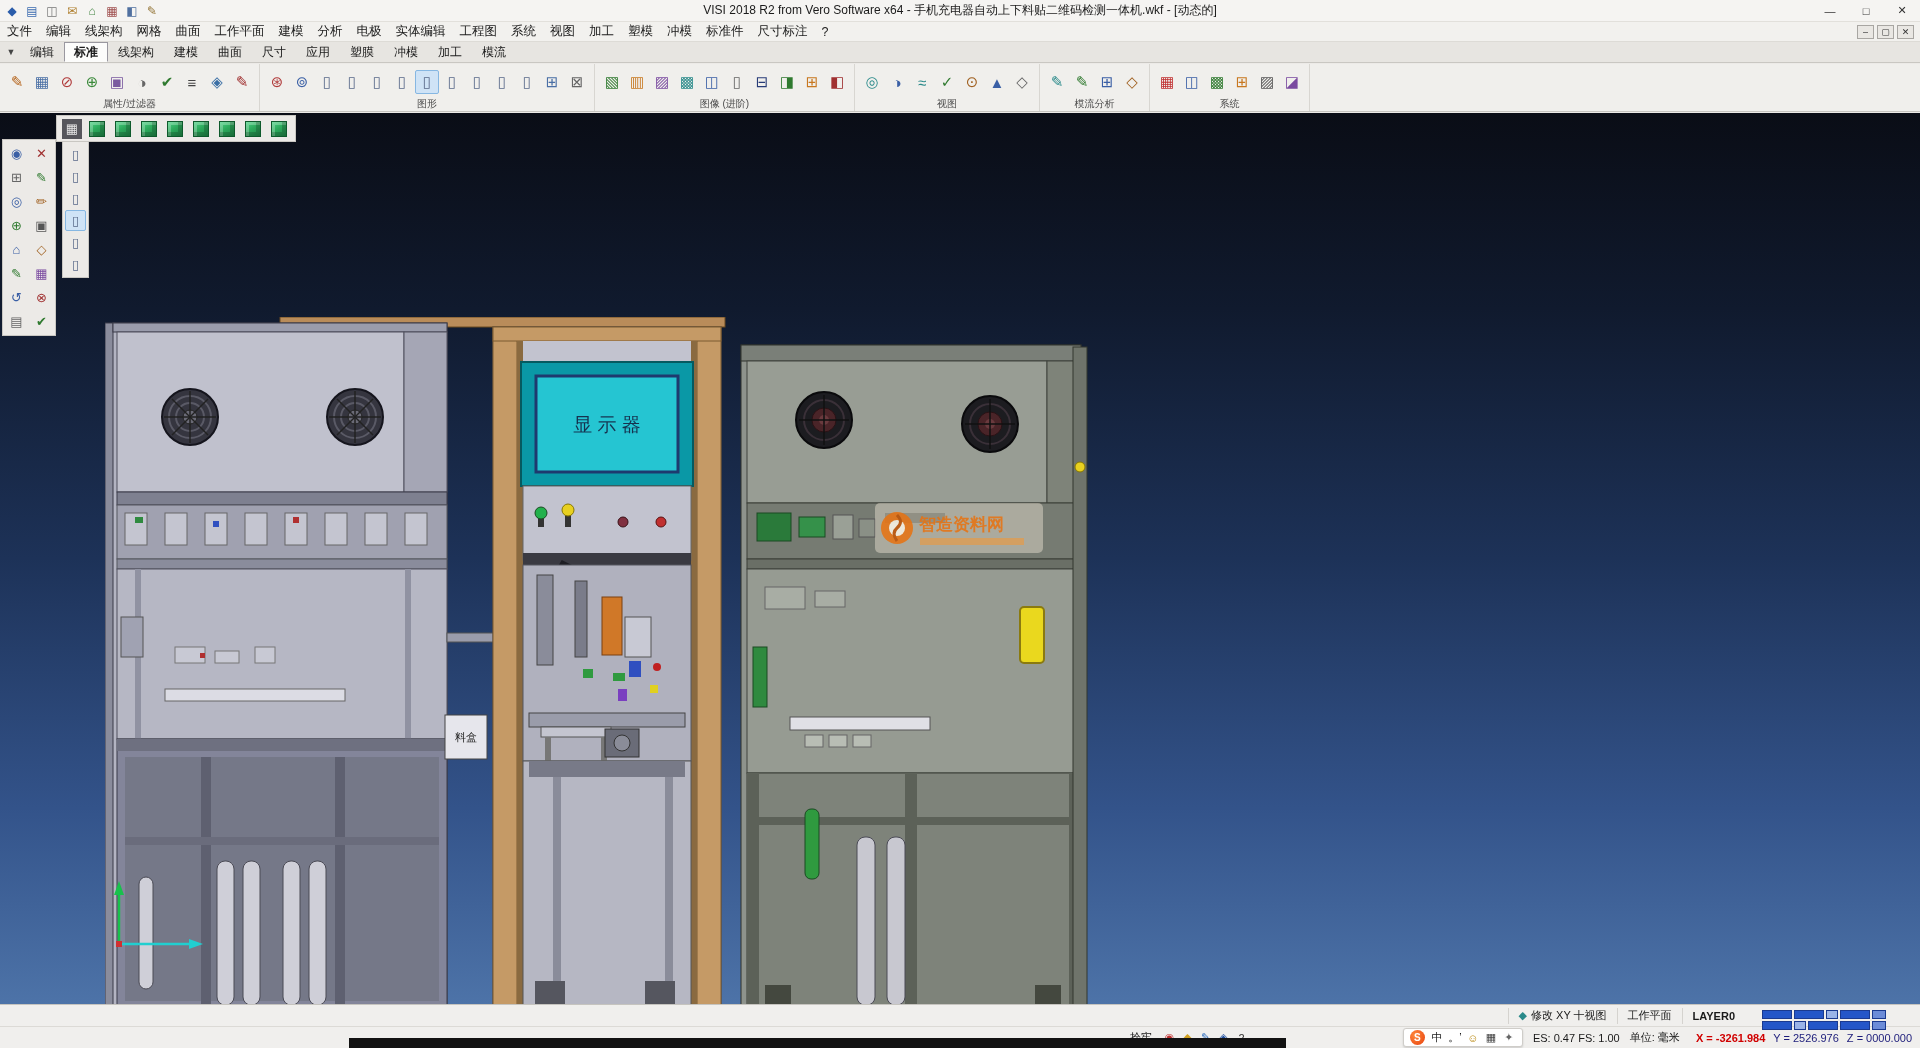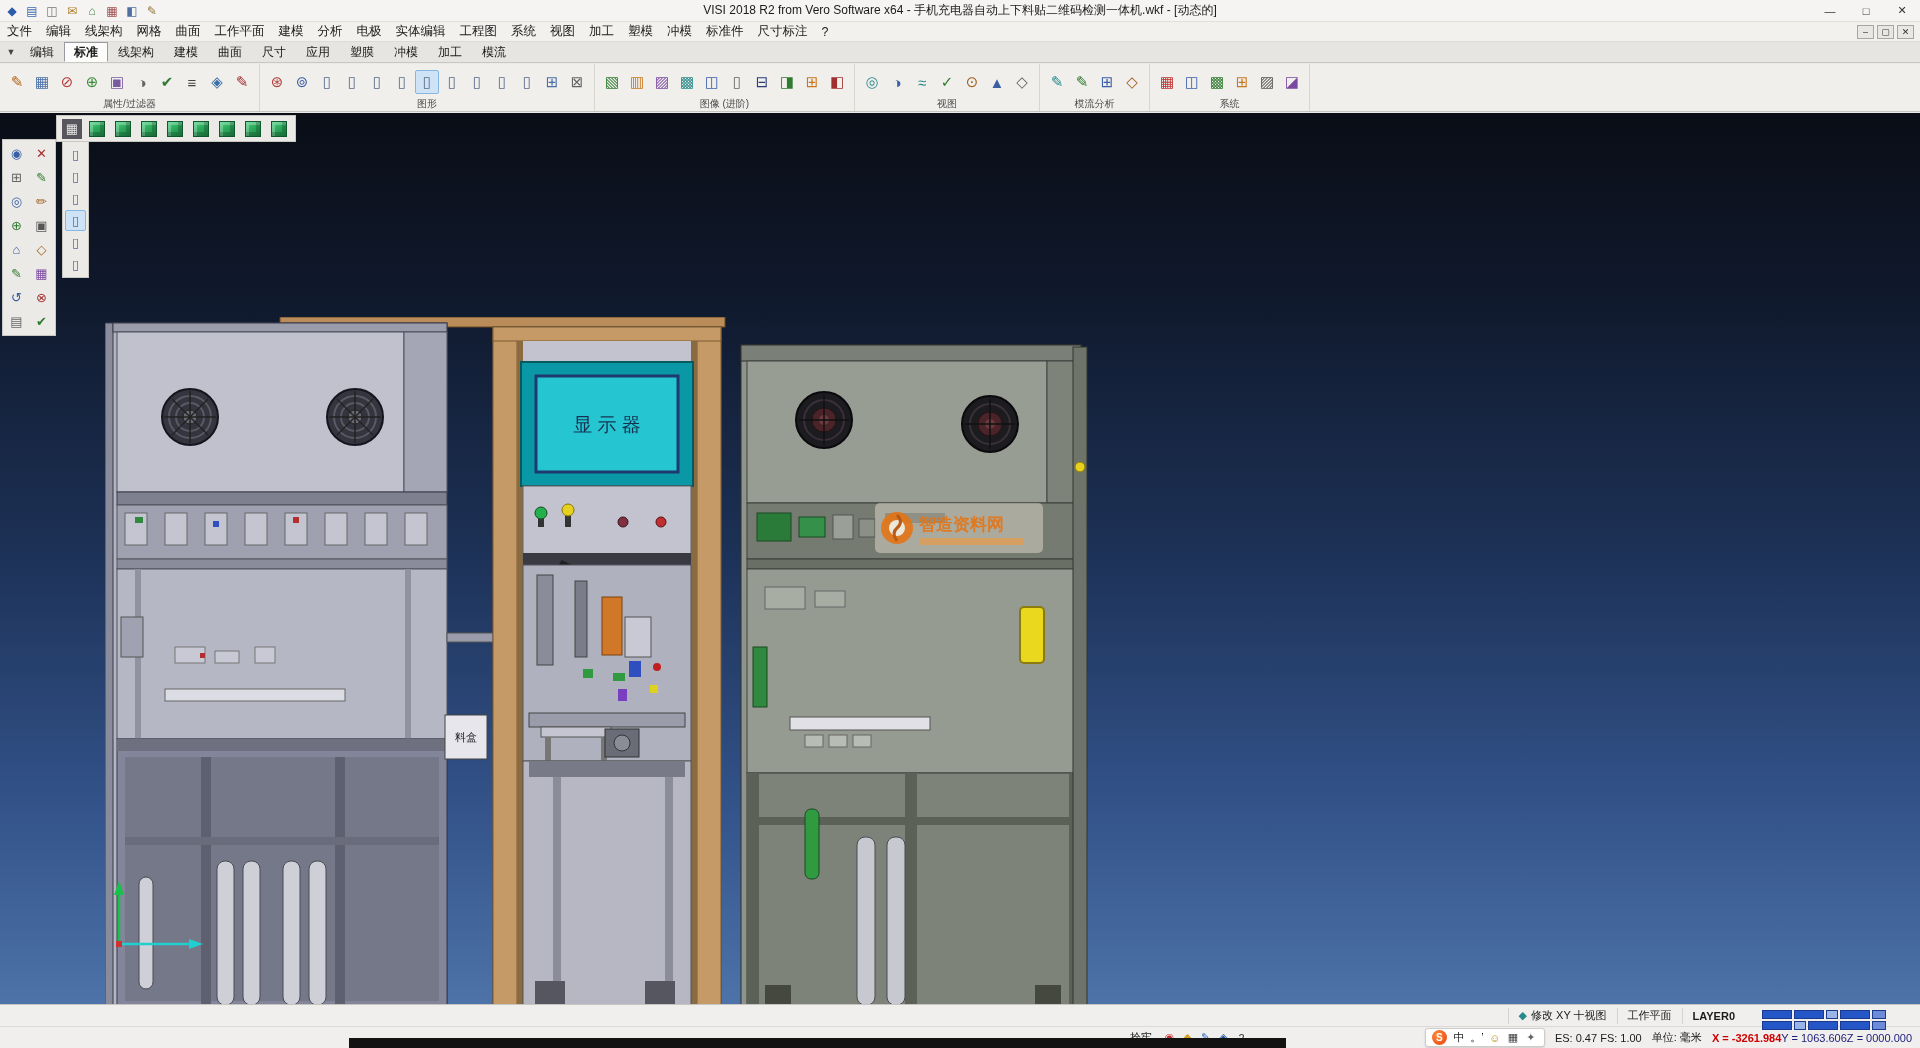--- a/index.html
+++ b/index.html
@@ -52,21 +52,21 @@
 
   .machine { position:absolute; left:105px; top:204px; width:990px; height:694px; z-index:1; }
   svg text { font-family:"Liberation Sans","DejaVu Sans",sans-serif; }
 
   
   .sb1 { position:absolute; bottom:22px; left:0; right:0; height:22px; background:#f0efed; border-top:1px solid #c6c4bf; display:flex; align-items:center; justify-content:flex-end; padding-right:175px; font-size:11px; z-index:4; }
   .sb1 .cell { padding:0 10px; border-left:1px solid #d5d3cf; height:16px; display:flex; align-items:center; gap:4px; white-space:nowrap; }
   .layer-cell { font-weight:bold; }
   .sb2 { position:absolute; bottom:0; left:0; right:0; height:22px; background:#f0efed; border-top:1px solid #dcdad6; display:flex; align-items:center; padding-left:1130px; padding-right:8px; gap:10px; font-size:11px; z-index:4; }
   .sb2 .mini { width:15px; height:15px; display:flex; align-items:center; justify-content:center; font-size:11px; }
-  .coords { display:flex; white-space:nowrap; }
+  .coords { display:flex; gap:8px; white-space:nowrap; margin-left:6px; }
   .coord-x { color:#d00000; font-weight:bold; }
   .coord-y,.coord-z { color:#1c1c7a; }
   .sogou { display:flex; align-items:center; gap:5px; background:#ffffff; border:1px solid #cfcdc9; border-radius:3px; height:19px; padding:0 6px; margin-left:auto; box-shadow:0 1px 2px rgba(0,0,0,.15); }
   .sogou-logo { width:15px; height:15px; border-radius:50%; background:radial-gradient(circle at 35% 35%,#ff8a3c,#e8400e); color:#fff; font-weight:bold; font-size:10px; display:flex; align-items:center; justify-content:center; }
   .sogou .mini { width:14px; }
   .palette { position:absolute; right:34px; bottom:18px; display:flex; flex-direction:column; gap:2px; z-index:6; }
   .seg-row { display:flex; gap:2px; }
   .seg { height:9px; border:1px solid #1a3a90; }
   .taskbar-fragment { position:absolute; left:349px; bottom:0; width:937px; height:10px; background:#121212; z-index:9; }
 </style>
@@ -490,21 +490,21 @@
         <span class="mini" style="color: rgb(26, 26, 26);">。’</span>
         <span class="mini" style="color: rgb(184, 134, 11);">☺</span>
         <span class="mini" style="color: rgb(68, 68, 68);">▦</span>
         <span class="mini" style="color: rgb(102, 102, 102);">✦</span>
       </div>
   </div>
   <span>ES: 0.47 FS: 1.00</span>
   <span>单位: 毫米</span>
   <span class="coords">
     <span class="coord-x">X = -3261.984</span>
-    <span class="coord-y">Y = 1063.606</span>
+    <span class="coord-y">Y = 2526.976</span>
     <span class="coord-z">Z = 0000.000</span>
   </span>
 </div>
 
 <div class="palette">
   <div class="seg-row">
 
   <span class="seg" style="width: 30px; background: rgb(36, 86, 200);"></span>
       <span class="seg" style="width: 30px; background: rgb(36, 86, 200);"></span>
       <span class="seg" style="width: 12px; background: rgb(154, 180, 232);"></span>

